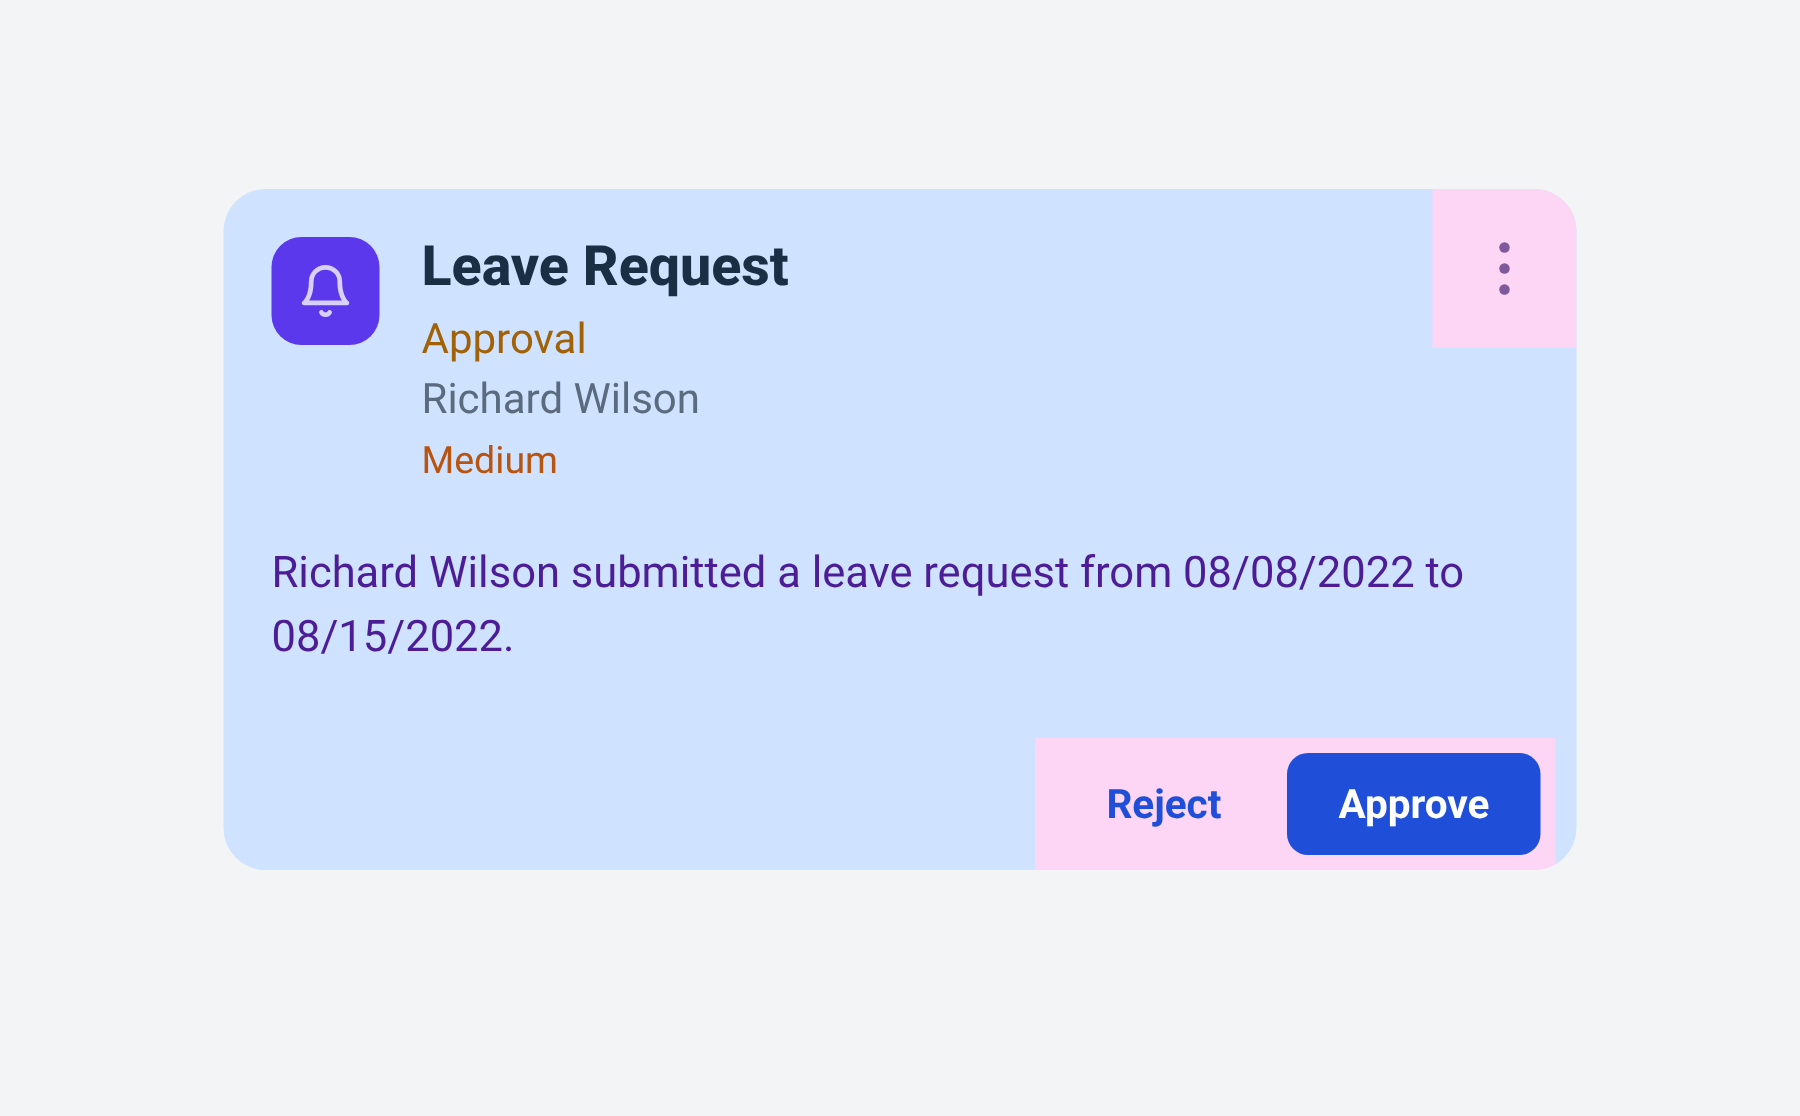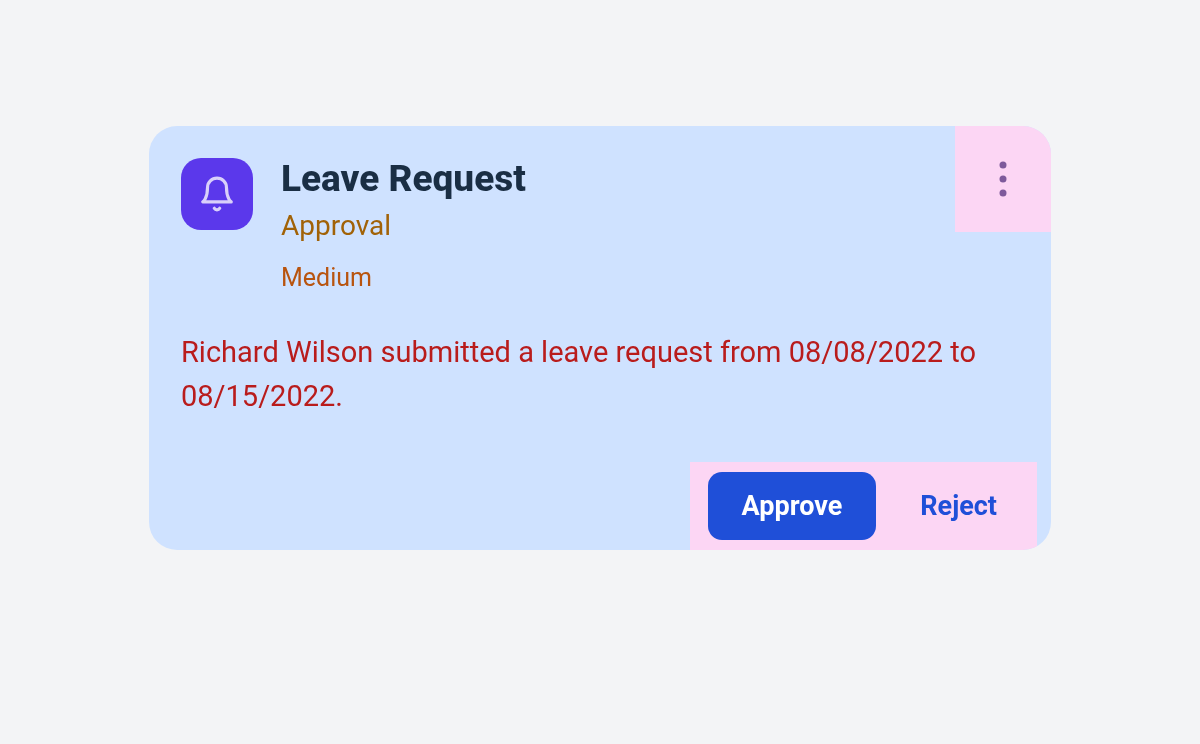--- a/index.html
+++ b/index.html
@@ -79,25 +79,25 @@
       font-size: 28px;
       font-weight: 400;
       color: #5a6b7d;
       line-height: 1.4;
     }
     .priority {
       font-size: 25px;
       font-weight: 400;
       color: #b8540f;
       line-height: 1.4;
-      margin-top: 14px;
+      margin-top: 2px;
     }
     .body {
       font-size: 29px;
-      color: #b91c1c;
+      color: #4c1d95;
       line-height: 1.5;
       margin-bottom: 44px;
     }
     .actions {
       display: flex;
       justify-content: flex-end;
       background: #fcd6f4;
       margin: 0 -18px -14px 0;
       padding: 10px 10px 10px 18px;
       gap: 14px;
@@ -138,23 +138,24 @@
   <div class="header">
     <div class="icon-box">
       <svg viewBox="0 0 24 24" fill="none" stroke="#d9d0fa" stroke-width="2" stroke-linecap="round" stroke-linejoin="round">
         <path d="M18 8a6 6 0 0 0-12 0c0 7-3 9-3 9h18s-3-2-3-9"></path>
         <path d="M13.73 21a2 2 0 0 1-3.46 0"></path>
       </svg>
     </div>
     <div class="header-text">
       <div class="title">Leave Request</div>
       <div class="subtitle">Approval</div>
+      <div class="author">Richard Wilson</div>
       <div class="priority">Medium</div>
     </div>
   </div>
 
   <div class="body">Richard Wilson submitted a leave request from 08/08/2022 to 08/15/2022.</div>
 
   <div class="actions">
+    <button class="btn btn-reject">Reject</button>
     <button class="btn btn-approve">Approve</button>
-    <button class="btn btn-reject">Reject</button>
   </div>
 </div>
 
 </body></html>

